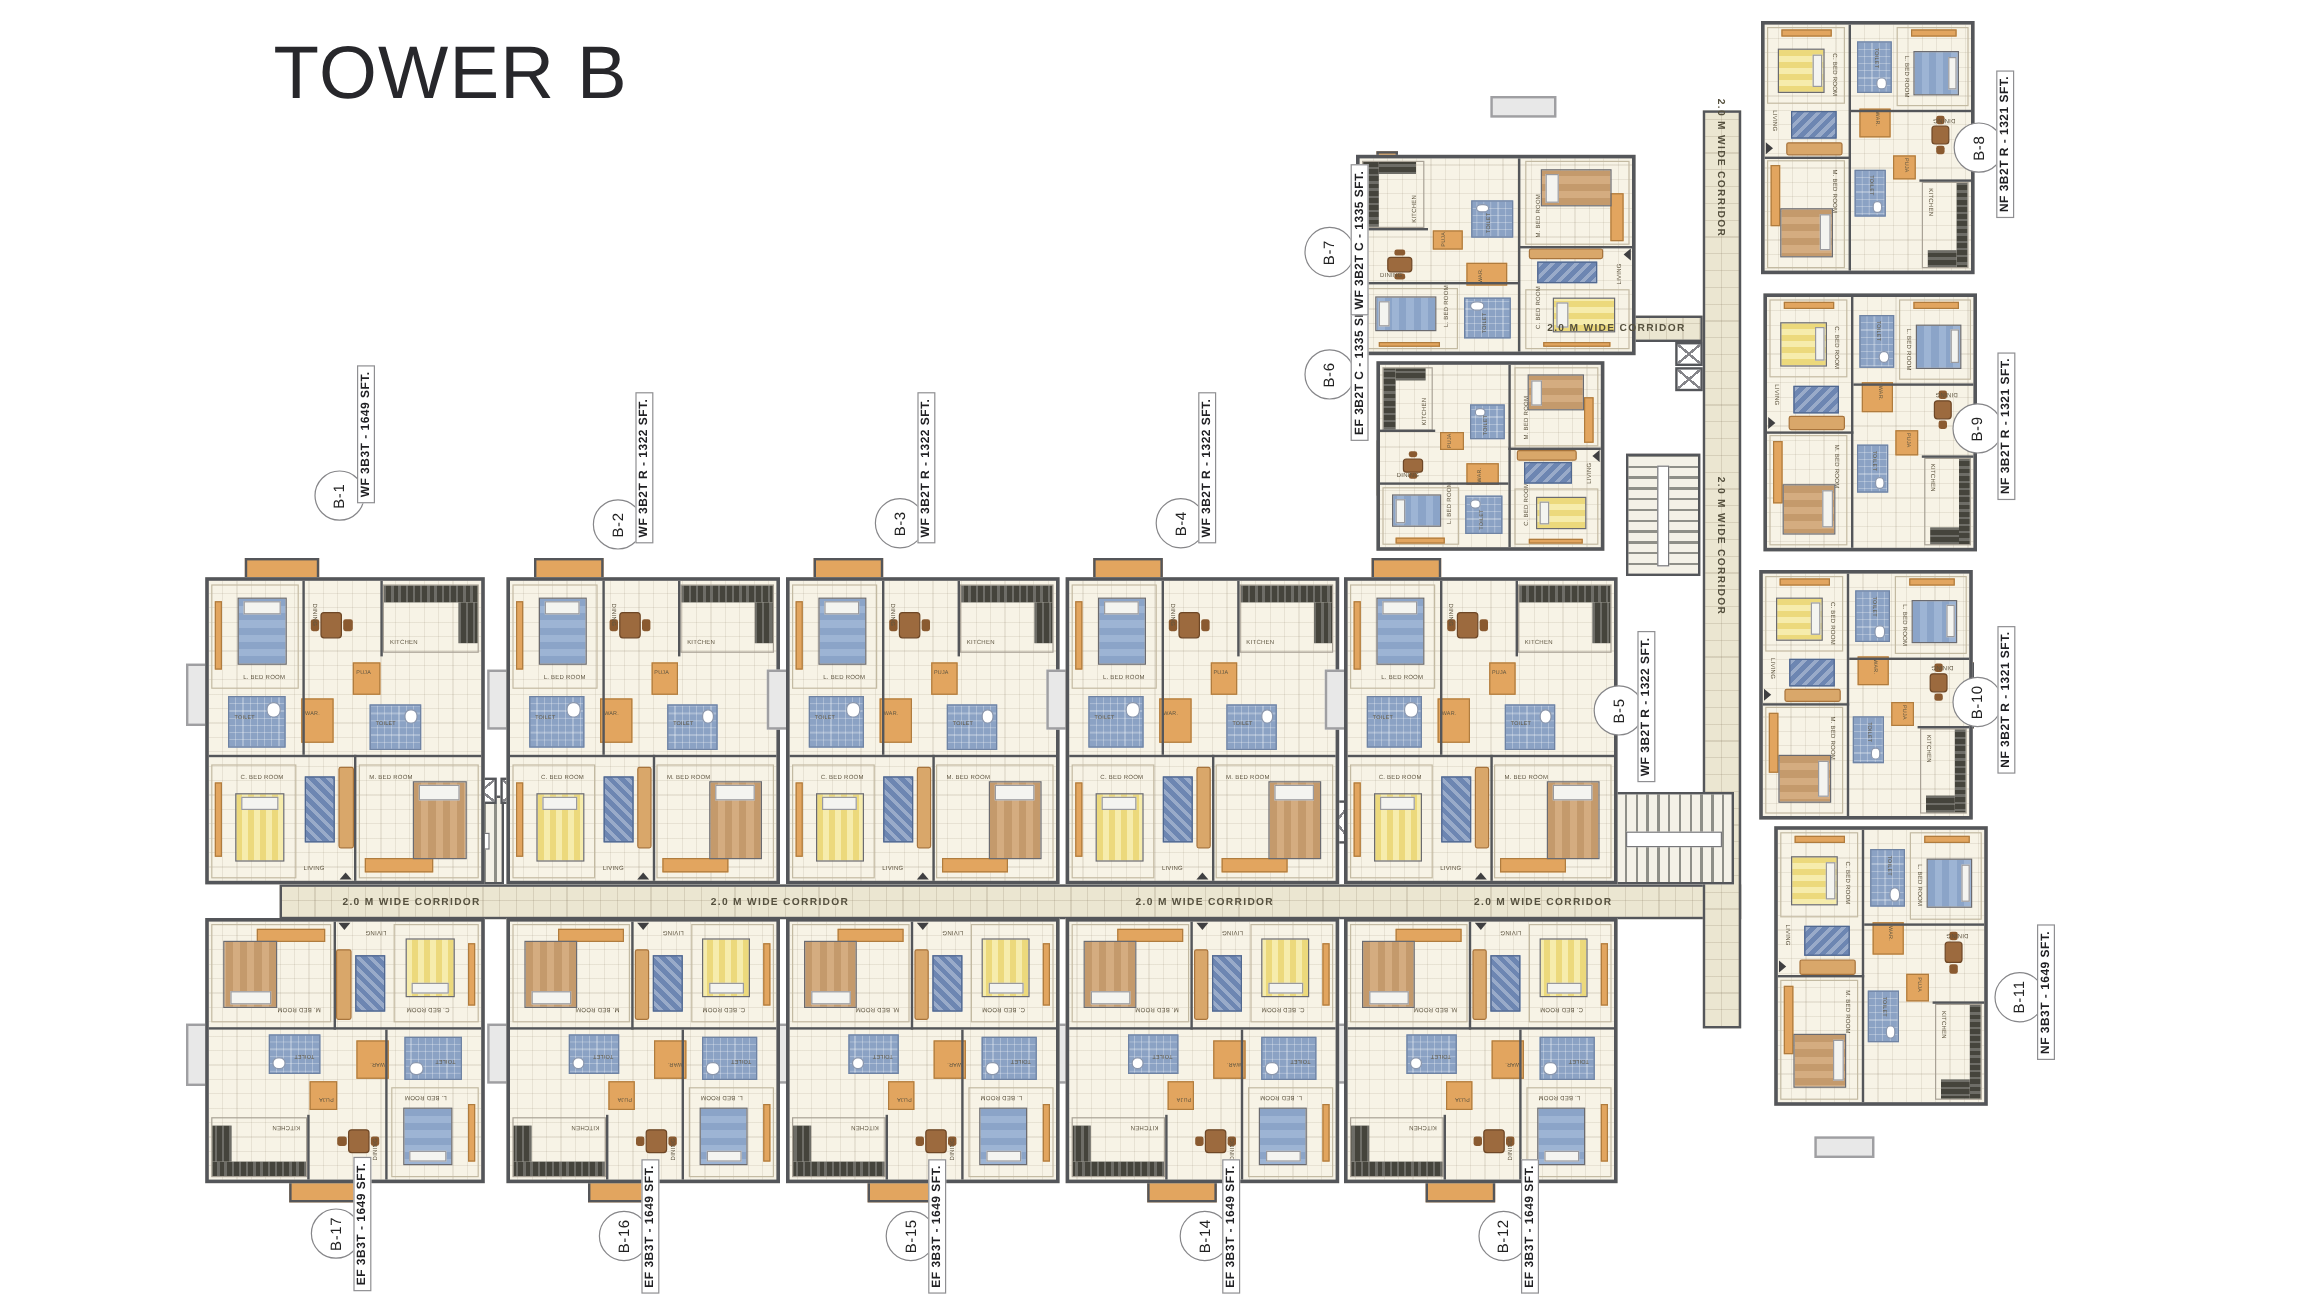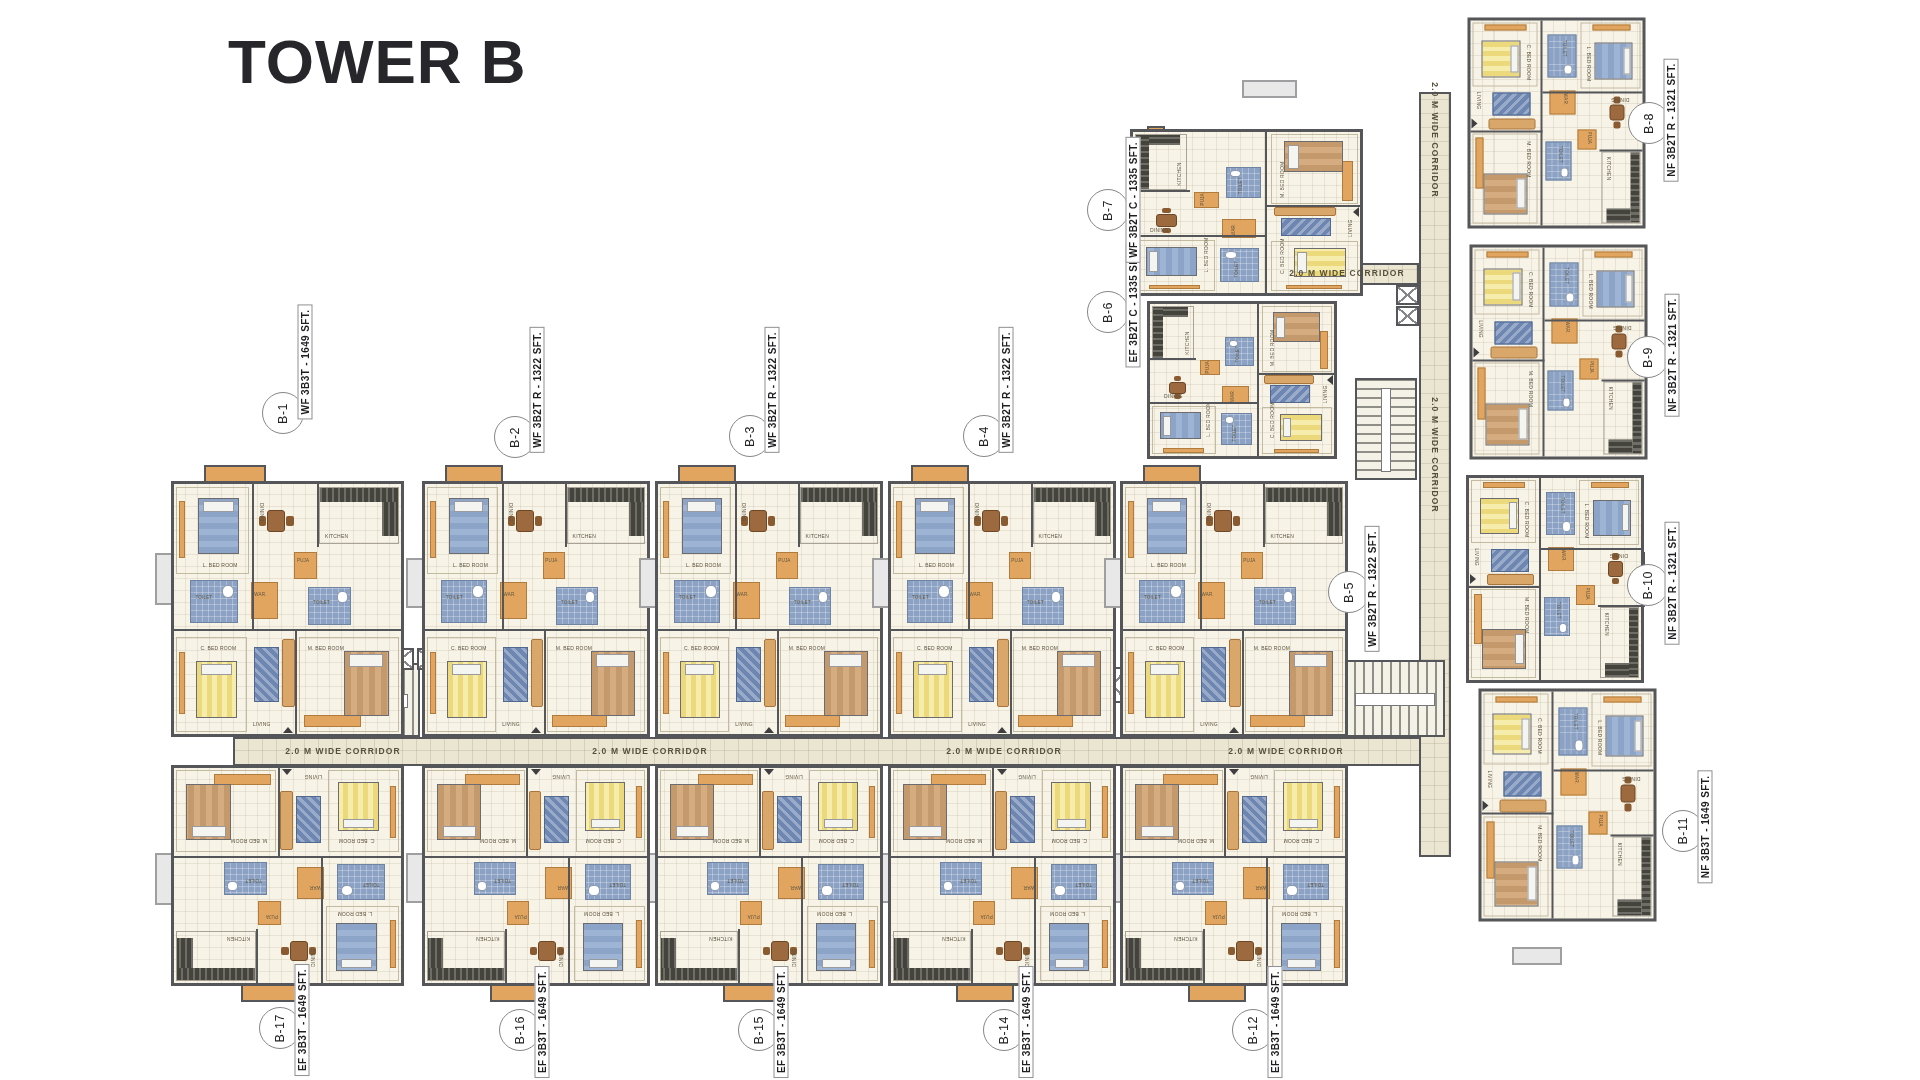--- a/index.html
+++ b/index.html
@@ -6,21 +6,21 @@
     --wall:#54565a; --floor:#f7f3e6; --corridor:#ebe6d1; --tile-line:#d8d0ba;
     --toilet:#8ba2c4; --tan:#e2a55f; --kitchen-dark:#45443c; --bed-blue:#8ba4c8;
     --bed-yellow:#ecd97c; --bed-brown:#c49a6c; --sofa:#d9a76a; --rug:#6d86b2;
     --gray-box:#e8e8e8; --text-dark:#1f1f22;
   }
   *{box-sizing:border-box; margin:0; padding:0;}
   html,body{background:#ffffff;}
   body{font-family:"Liberation Sans", sans-serif;}
   .canvas{position:relative; width:1920px; height:1080px; background:#fff; overflow:hidden;}
 
-  .title{position:absolute; left:228px; top:26px; font-size:62px; font-weight:700;
+  .title{position:absolute; left:228px; top:26px; font-size:62px; font-weight:400;
     letter-spacing:1px; color:#27272b; z-index:7;}
 
   
   .cor{position:absolute; background:var(--corridor); border:2px solid var(--wall); z-index:1;
     background-image:
       repeating-linear-gradient(0deg, transparent 0 13px, rgba(120,105,80,.18) 13px 14px),
       repeating-linear-gradient(90deg, transparent 0 13px, rgba(120,105,80,.18) 13px 14px);}
   .clab{position:absolute; transform:translate(-50%,-50%); font-size:8.5px; font-weight:bold;
     letter-spacing:1.1px; color:#55503e; white-space:nowrap; z-index:4;}
   .clab.v{writing-mode:vertical-rl;}

